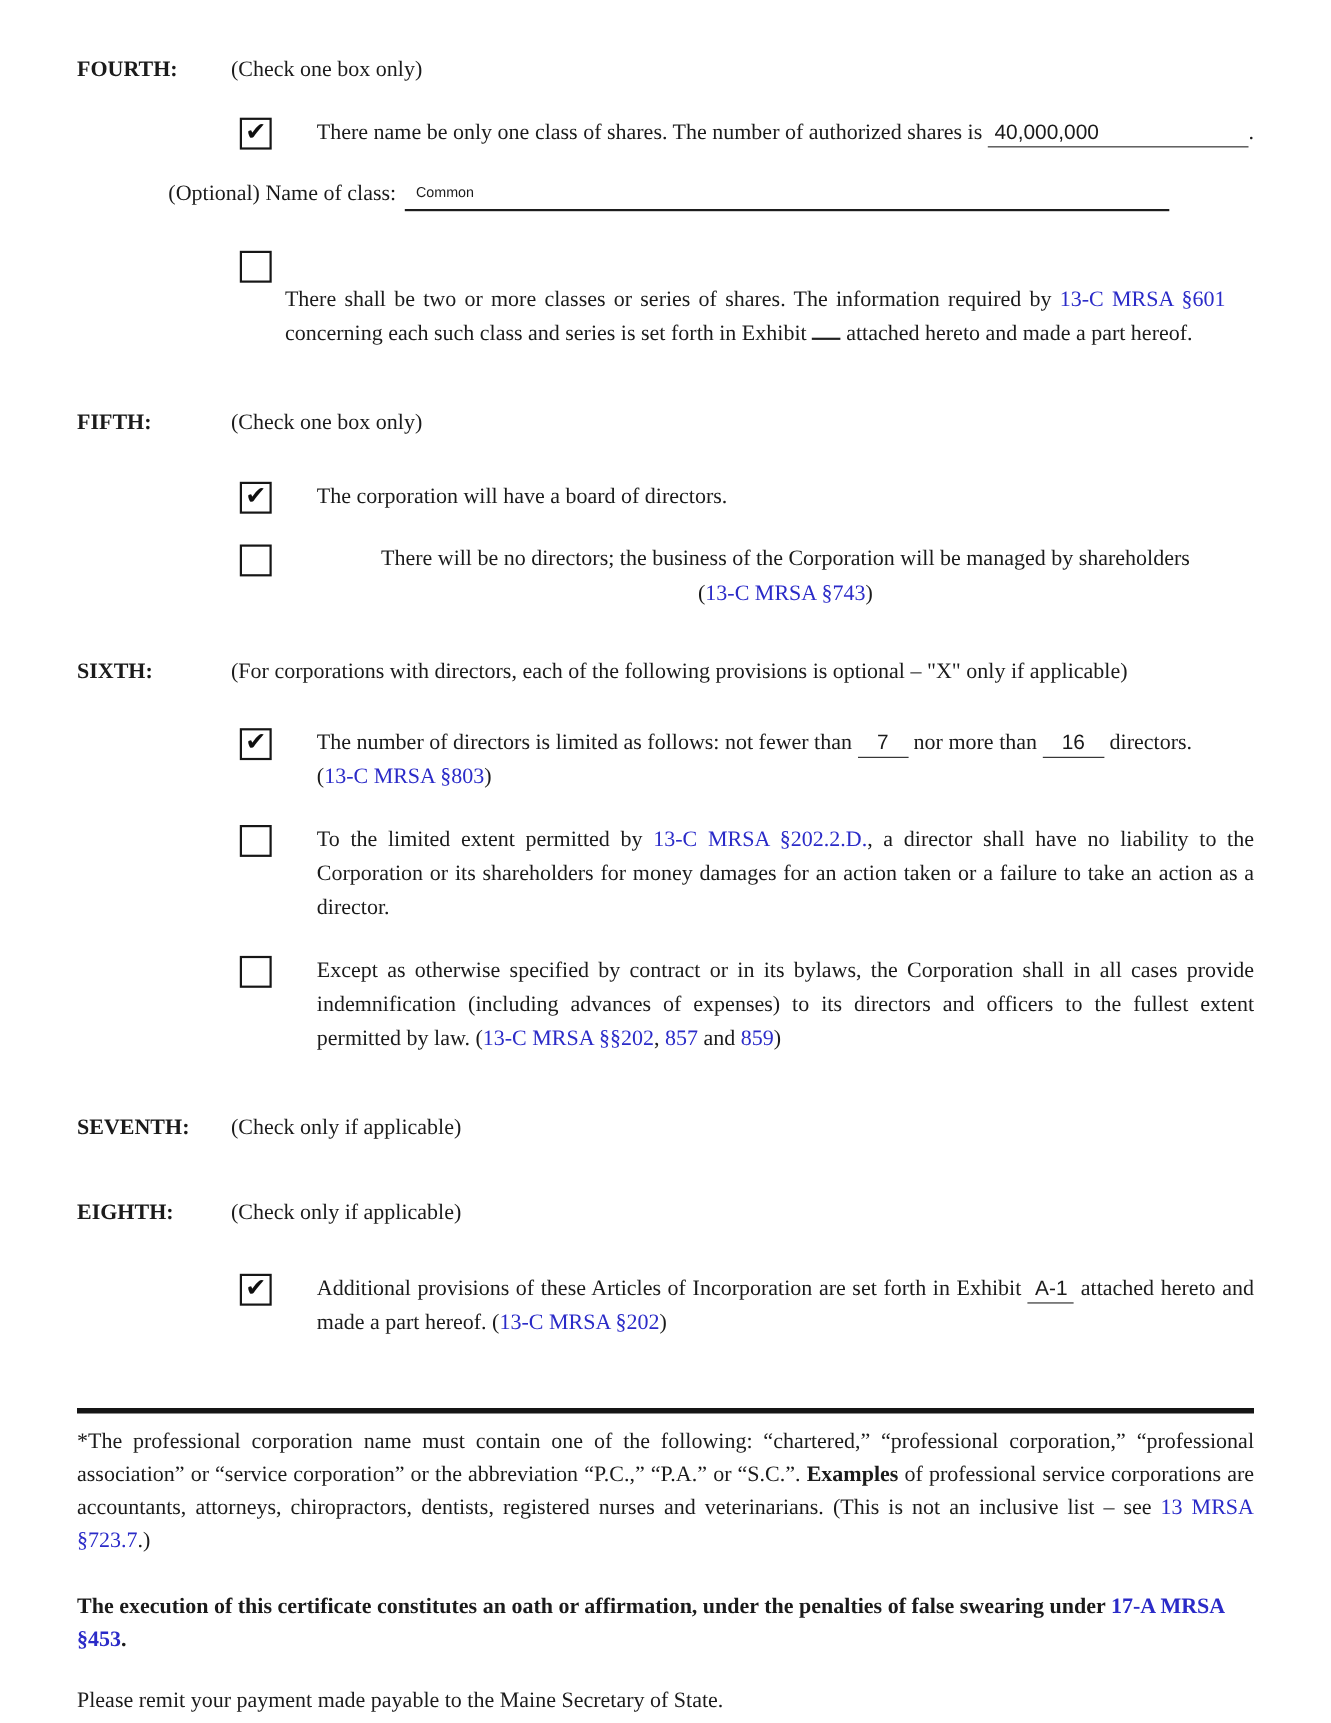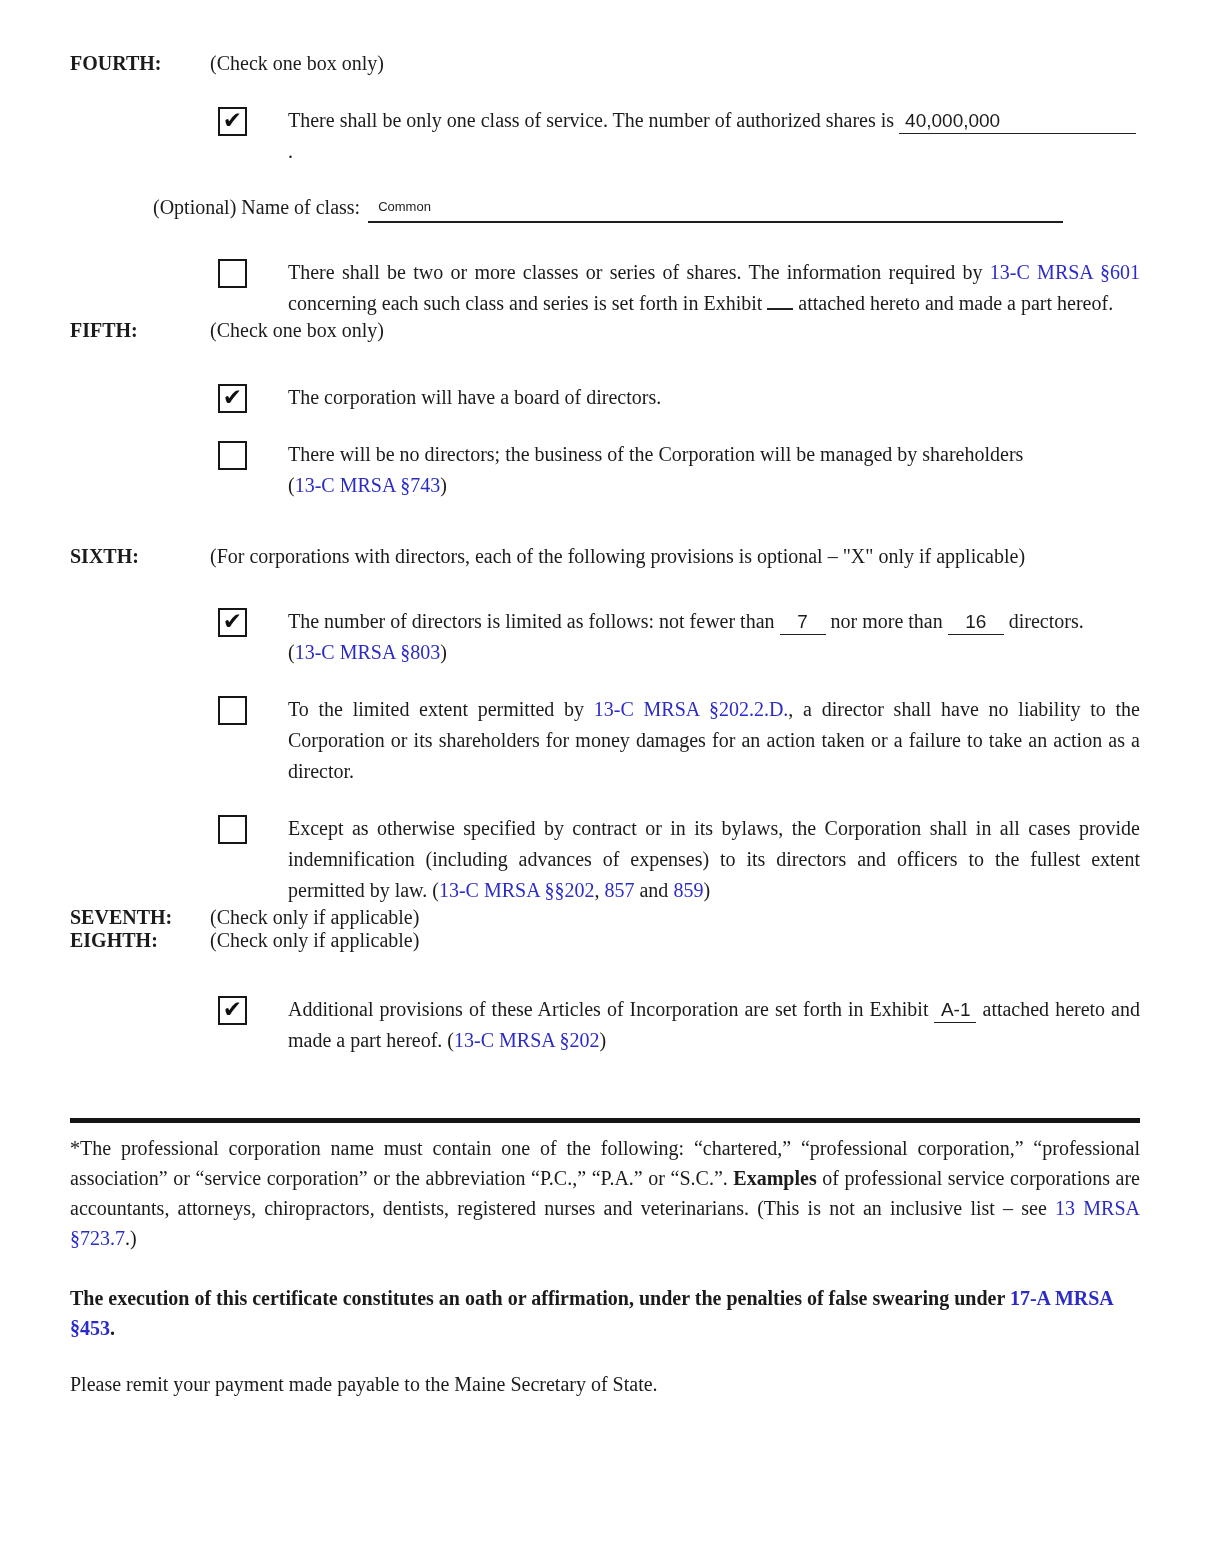--- a/index.html
+++ b/index.html
@@ -5,21 +5,21 @@
   html,body { margin:0; padding:0; background:#ffffff; }
   body {
     width:1210px; height:1566px;
     color:#1b1b1b;
     font-family:"Liberation Serif", serif;
     font-size:20px;
     -webkit-font-smoothing:antialiased;
   }
   .page { padding:52px 70px 0 70px; width:1070px; }
 
-  .section { }
+  .section { margin-top:54px; }
   .section:first-child { margin-top:0; }
   .sec-header { display:flex; align-items:baseline; }
   .sec-label { width:140px; font-weight:700; flex:0 0 auto; }
   .sec-instruction { }
 
   .row { display:flex; align-items:flex-start; margin-left:148px; margin-top:30px; }
   .checkbox {
     width:25px; height:25px; flex:0 0 auto;
     border:2.5px solid #161616; margin-top:2px;
     text-align:center; color:#0f0f0f;
@@ -54,44 +54,44 @@
 
 <div class="page">
 
   <div class="section">
     <div class="sec-header">
       <span class="sec-label">FOURTH:</span>
       <span class="sec-instruction">(Check one box only)</span>
     </div>
     <div class="row">
       <div class="checkbox">✔</div>
-      <div class="row-text"><span class="seg seg-t">There shall be only one class of service.  The number of authorized shares is </span><span class="seg seg-fill" style="min-width: 225px; text-align: left;">40,000,000</span><span class="seg seg-t">.</span></div>
+      <div class="row-text"><span class="seg seg-t">There name be only one class of shares.  The number of authorized shares is </span><span class="seg seg-fill" style="min-width: 225px; text-align: left;">40,000,000</span><span class="seg seg-t">.</span></div>
     </div>
     <div class="optional-line">
       <span>(Optional) Name of class:</span>
       <span class="fill-line">
         <span class="fill-text">Common</span>
       </span>
     </div>
-    <div class="row" style="margin-top:34px;">
+    <div class="row" style="margin-top:34px;flex-direction:column;">
       <div class="checkbox"></div>
       <div class="row-text justify"><span class="seg seg-t">There shall be two or more classes or series of shares.  The information required by </span><span class="seg seg-link">13-C MRSA §601</span><span class="seg seg-t"> concerning each such class and series is set forth in Exhibit </span><span class="seg seg-blank" style="min-width: 26px; width: 26px;"></span><span class="seg seg-t"> attached hereto and made a part hereof.</span></div>
     </div>
   </div>
 
   <div class="section">
     <div class="sec-header">
       <span class="sec-label">FIFTH:</span>
       <span class="sec-instruction">(Check one box only)</span>
     </div>
     <div class="row" style="margin-top:40px;">
       <div class="checkbox">✔</div>
       <div class="row-text"><span class="seg seg-t">The corporation will have a board of directors.</span></div>
     </div>
-    <div class="row" style="margin-top:26px;">
+    <div class="row" style="margin-top:26px;text-align:center;">
       <div class="checkbox"></div>
       <div class="row-text"><span class="seg seg-t">There will be no directors; the business of the Corporation will be managed by shareholders</span><br><span class="seg seg-t">(</span><span class="seg seg-link">13-C MRSA §743</span><span class="seg seg-t">)</span></div>
     </div>
   </div>
 
   <div class="section" style="margin-top:44px;">
     <div class="sec-header">
       <span class="sec-label">SIXTH:</span>
       <span class="sec-instruction">(For corporations with directors, each of the following provisions is optional – "X" only if applicable)</span>
     </div>

